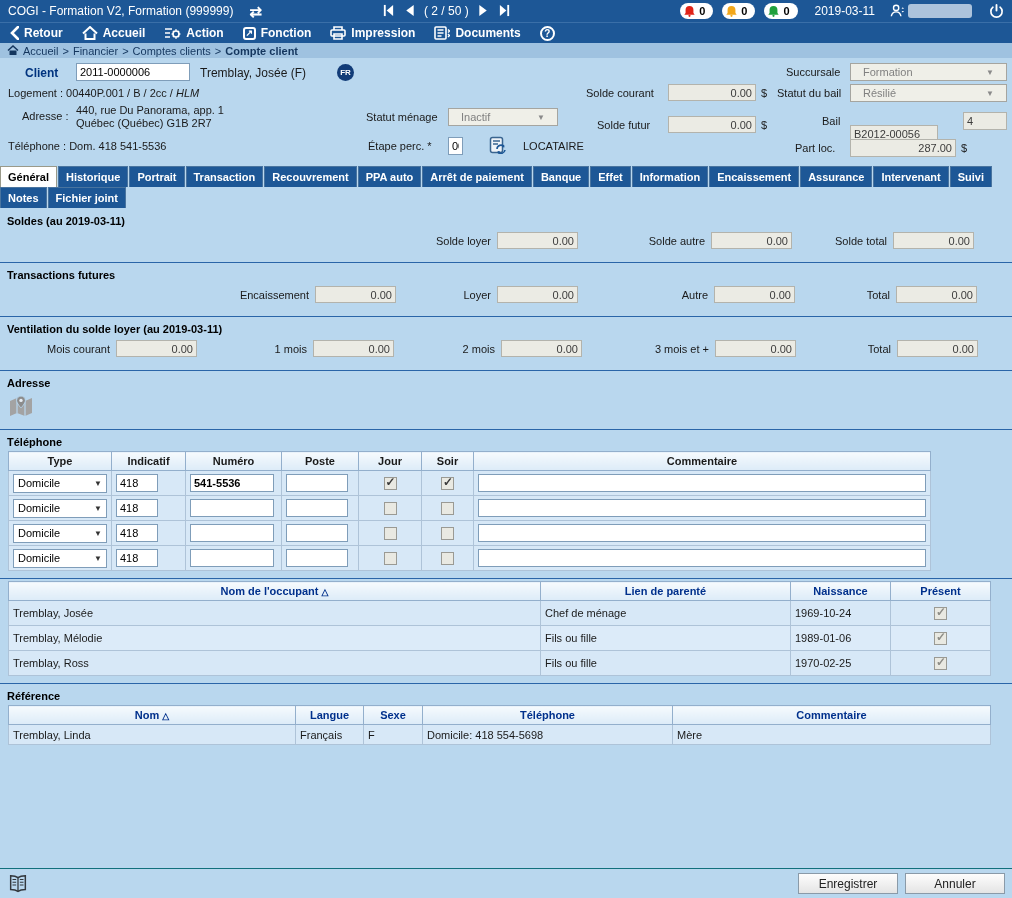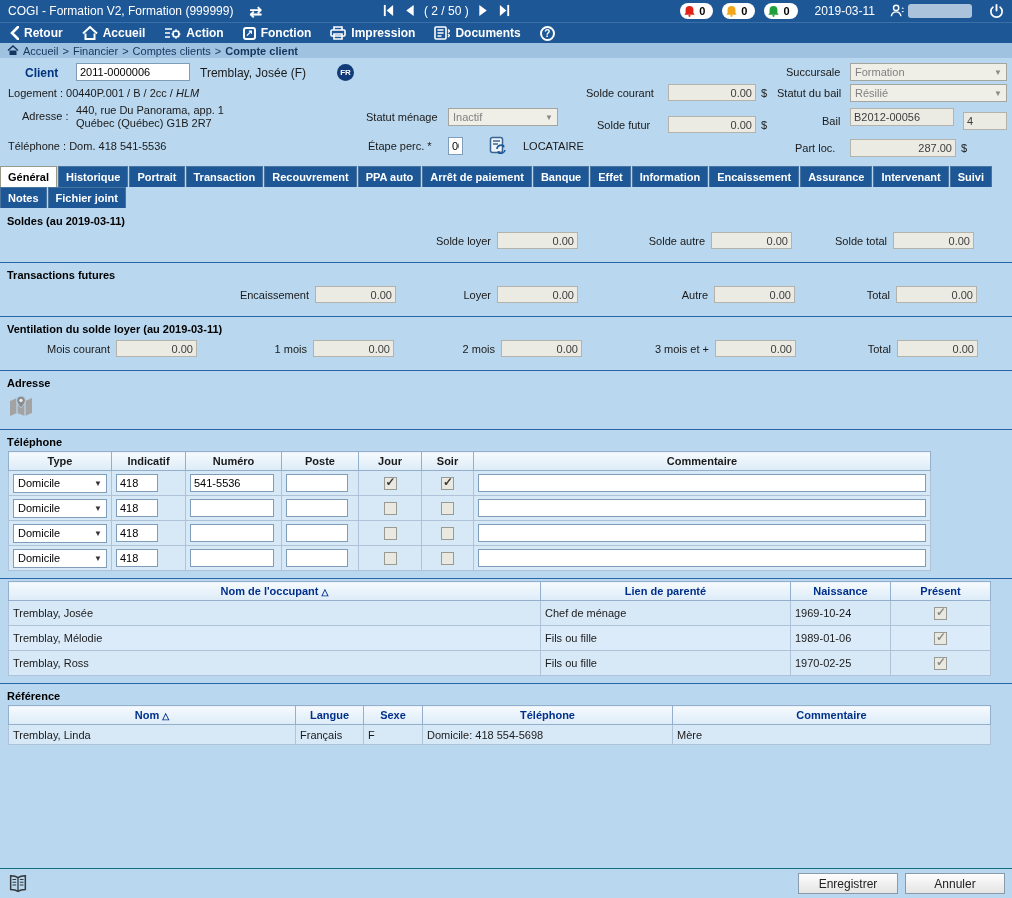--- a/index.html
+++ b/index.html
@@ -30,21 +30,21 @@
   .breadcrumb { height:15px; background:#9fc2e0; display:flex; align-items:center; gap:4px; padding:0 7px; color:#14365e; font-size:11px; }
   .crumb { cursor:pointer; }
   .crumb.last { font-weight:bold; cursor:default; }
   
   .clientheader { position:relative; height:108px; }
   .abs { position:absolute; white-space:nowrap; }
   .lbl-strong { color:#00337f; font-weight:bold; font-size:12px; }
   .inp { height:18px; border:1px solid #7f9db9; background:#fff; font-family:"Liberation Sans", sans-serif; font-size:11px; padding:1px 3px; }
   .ro { background:#ebebe4; border:1px solid #b3b3ac; color:#3c3c3c; text-align:right; }
   .ro-left { text-align:left; }
-  .fakeselect { height:18px; border:1px solid #a5a5a0; background:#efefe8; color:#808080; display:inline-flex; align-items:center; justify-content:space-between; padding:0 4px; cursor:default; }
+  .fakeselect { height:18px; border:1px solid #a5a5a0; background:#efefe8; color:#808080; display:inline-flex; align-items:center; justify-content:space-between; padding:0 12px; cursor:default; }
   .fakeselect .arr { font-size:8px; color:#8a8a8a; }
   .fr-badge { width:17px; height:17px; border-radius:50%; background:#123c78; color:#fff; font-size:8px; font-weight:bold; display:flex; align-items:center; justify-content:center; }
   .ital { font-style:italic; }
   
   .tabs { padding:0; }
   .tabrow { display:flex; height:21px; }
   .tab { background:#1d5796; border:1px solid #49749f; border-bottom:none; color:#fff; font-weight:bold; font-size:11px; padding:0 7px; margin-right:1px; display:flex; align-items:center; cursor:pointer; white-space:nowrap; }
   .tab.active { background:#ffffff; color:#000; border-color:#9a9a8a;text-align:center; }
   
   .content { padding-top:3px; }
@@ -227,21 +227,21 @@
   <span class="abs" style="left:76px;top:59px">Québec (Québec) G1B 2R7</span>
   <span class="abs" style="left:366px;top:53px">Statut ménage</span>
   <span class="abs fakeselect" style="left:448px;top:50px;width:110px">
     <span>Inactif</span>
       <span class="arr">▼</span>
   </span>
   <span class="abs" style="left:597px;top:61px">Solde futur</span>
   <input class="abs inp ro" style="left: 668px; top: 58px; width: 88px; height: 17px;" readonly="" value="0.00">
   <span class="abs" style="left:761px;top:61px">$</span>
   <span class="abs" style="left:822px;top:57px">Bail</span>
-  <input class="abs inp ro ro-left" style="left: 850px; top: 50px; width: 104px;" readonly="" value="B2012-00056">
+  <input class="abs inp ro ro-left" style="left: 850px; top: 67px; width: 88px;" readonly="" value="B2012-00056">
   <input class="abs inp ro ro-left" style="left: 963px; top: 54px; width: 44px;" readonly="" value="4">
 
   <span class="abs" style="left:8px;top:82px">
     <span>Téléphone :</span>
     <span>Dom. 418 541-5536</span>
   </span>
   <span class="abs" style="left:368px;top:82px">Étape perc. *</span>
   <input class="abs inp" style="left: 448px; top: 79px; width: 15px;" value="00">
   <svg class="abs" style="left:489px;top:78px" width="18" height="18" viewBox="0 0 18 18">
       <rect x="1.5" y="1.5" width="12" height="15" rx="2" fill="#eef3f8" stroke="#3a6590" stroke-width="1.5"></rect>
@@ -374,21 +374,21 @@
       <th>Jour</th>
       <th>Soir</th>
       <th>Commentaire</th>
     </tr>
     <tr>
       <td><span class="row-select">
               <span>Domicile</span>
               <span class="arr">▼</span>
             </span></td>
       <td><input class="cell-input" style="width: 42px;" value="418"></td>
-      <td><input class="cell-input" style="width: 84px;" value="541-5536"></td>
+      <td><input class="cell-input" style="width: 84px; font-weight: bold;" value="541-5536"></td>
       <td><input class="cell-input" style="width: 62px;" value=""></td>
       <td class="tc"><span class="cb checked"></span></td>
       <td class="tc"><span class="cb checked"></span></td>
       <td><input class="cell-input" value="" style=""></td>
     </tr>
     <tr>
       <td><span class="row-select">
               <span>Domicile</span>
               <span class="arr">▼</span>
             </span></td>

